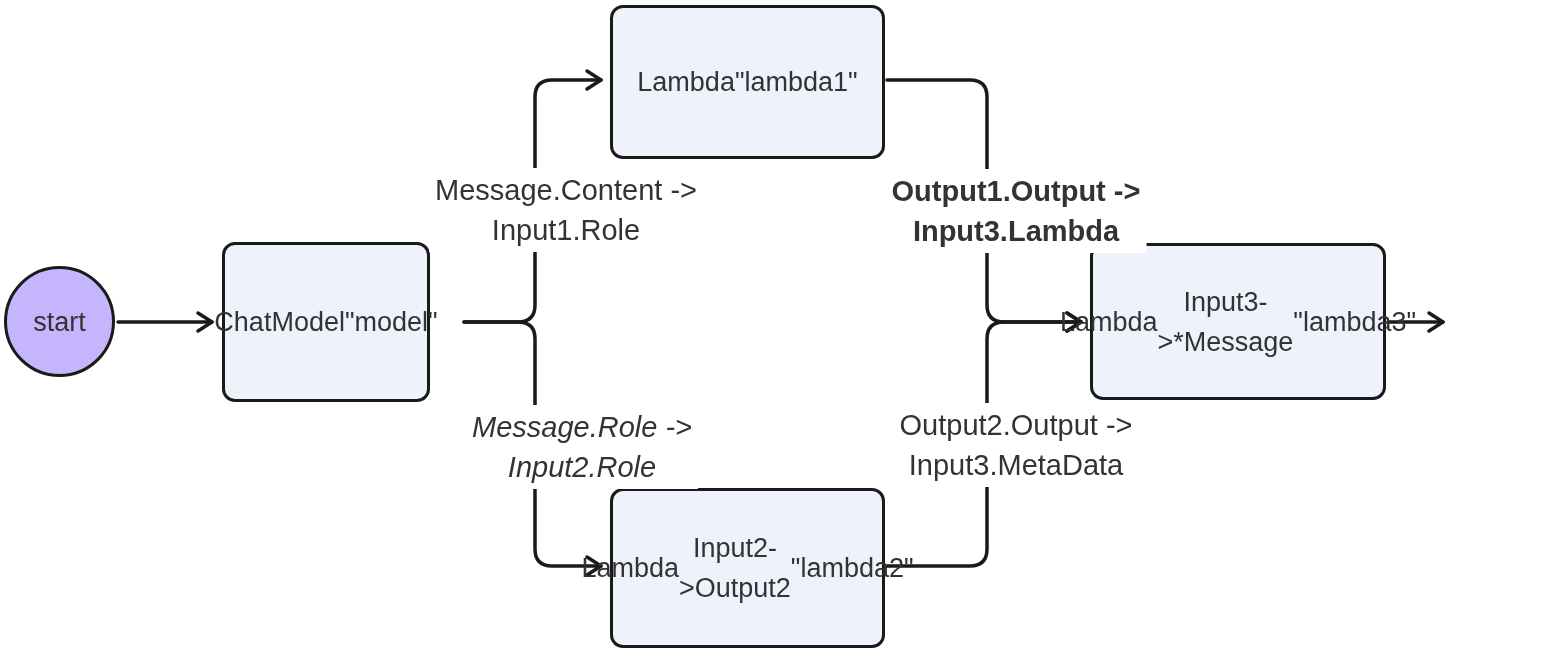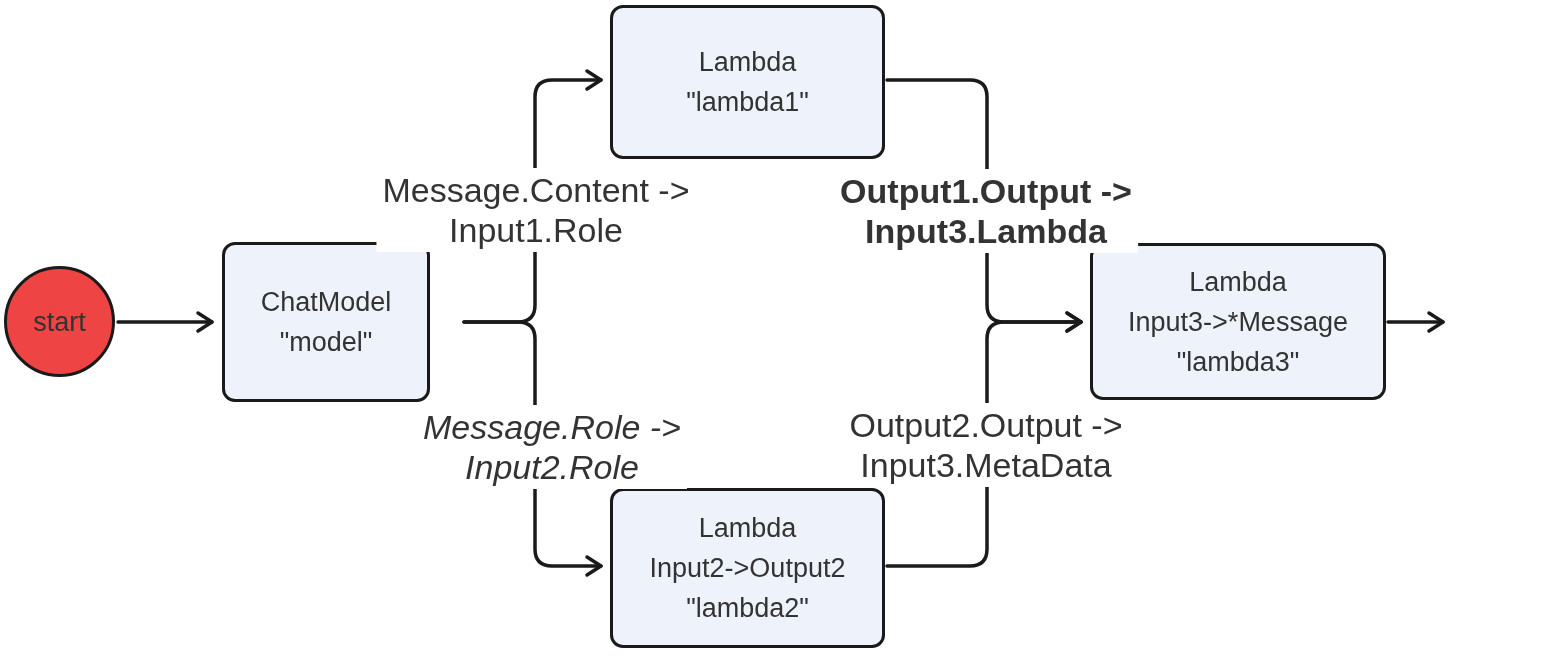--- a/index.html
+++ b/index.html
@@ -17,52 +17,53 @@
 
   svg.edges {
     position: absolute;
     left: 0; top: 0;
     width: 1568px; height: 656px;
   }
 
   .node {
     position: absolute;
     display: flex;
-    flex-direction: column;
+    flex-direction: row;
     align-items: center;
     justify-content: center;
     text-align: center;
     font-size: 27px;
     line-height: 40px;
     color: #333333;
   }
 
   .node.rect {
     background: #edf2fb;
     border: 3px solid #1a1a1a;
     border-radius: 13px;
   }
 
   .node.circle {
-    background: #ef4444;
+    background: #c4b5fd;
     border: 3.5px solid #1a1a1a;
     border-radius: 50%;
     text-align: center;
   }
 
   .edge-label {
     position: absolute;
     transform: translate(-50%, -50%);
     background: #ffffff;
     text-align: center;
-    font-size: 34px;
+    font-size: 29px;
     line-height: 40px;
     color: #333333;
     padding: 2px 6px;
     white-space: nowrap;
+    margin-left: 30px;
   }
 
   
   .node-start   { left: 4px;    top: 266px; width: 111px; height: 111px; }
   .node-chat    { left: 222px;  top: 242px; width: 208px; height: 160px; }
   .node-lambda1 { left: 610px;  top: 5px;   width: 275px; height: 154px; }
   .node-lambda2 { left: 610px;  top: 488px; width: 275px; height: 160px; }
   .node-lambda3 { left: 1090px; top: 243px; width: 296px; height: 157px; }
   .node-end     { left: 1452px; top: 266px; width: 112px; height: 112px; }
 

